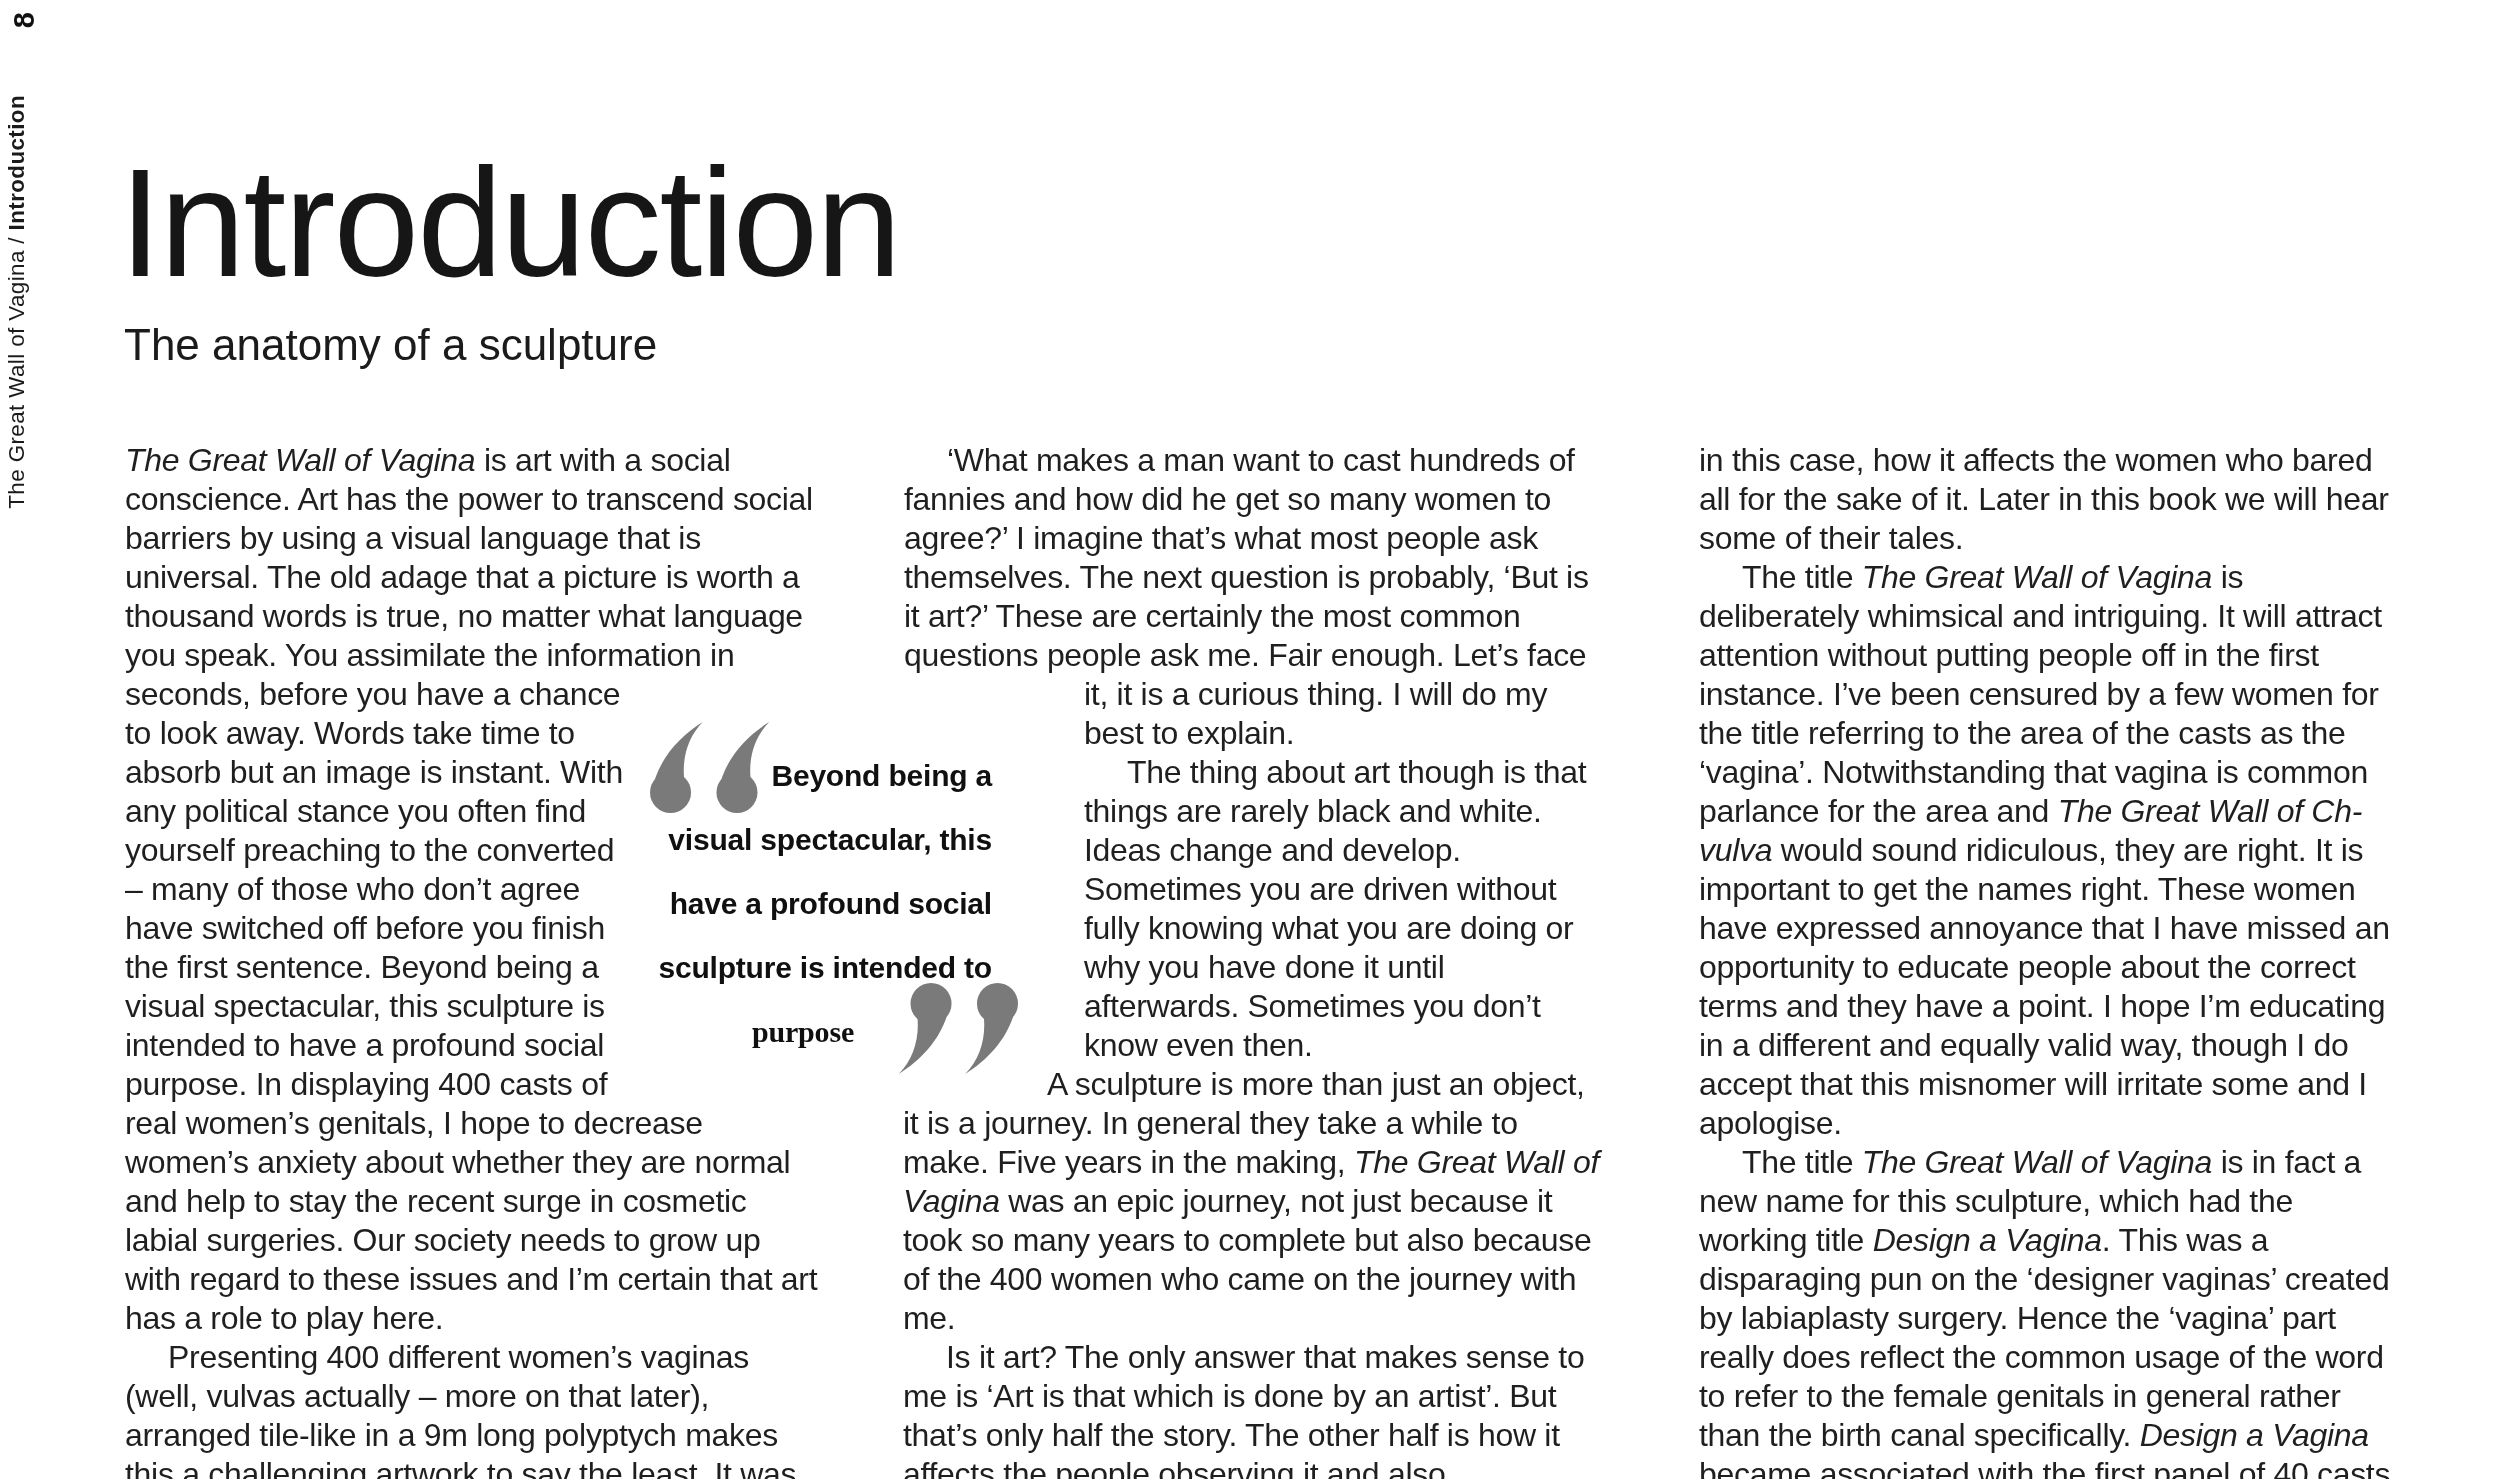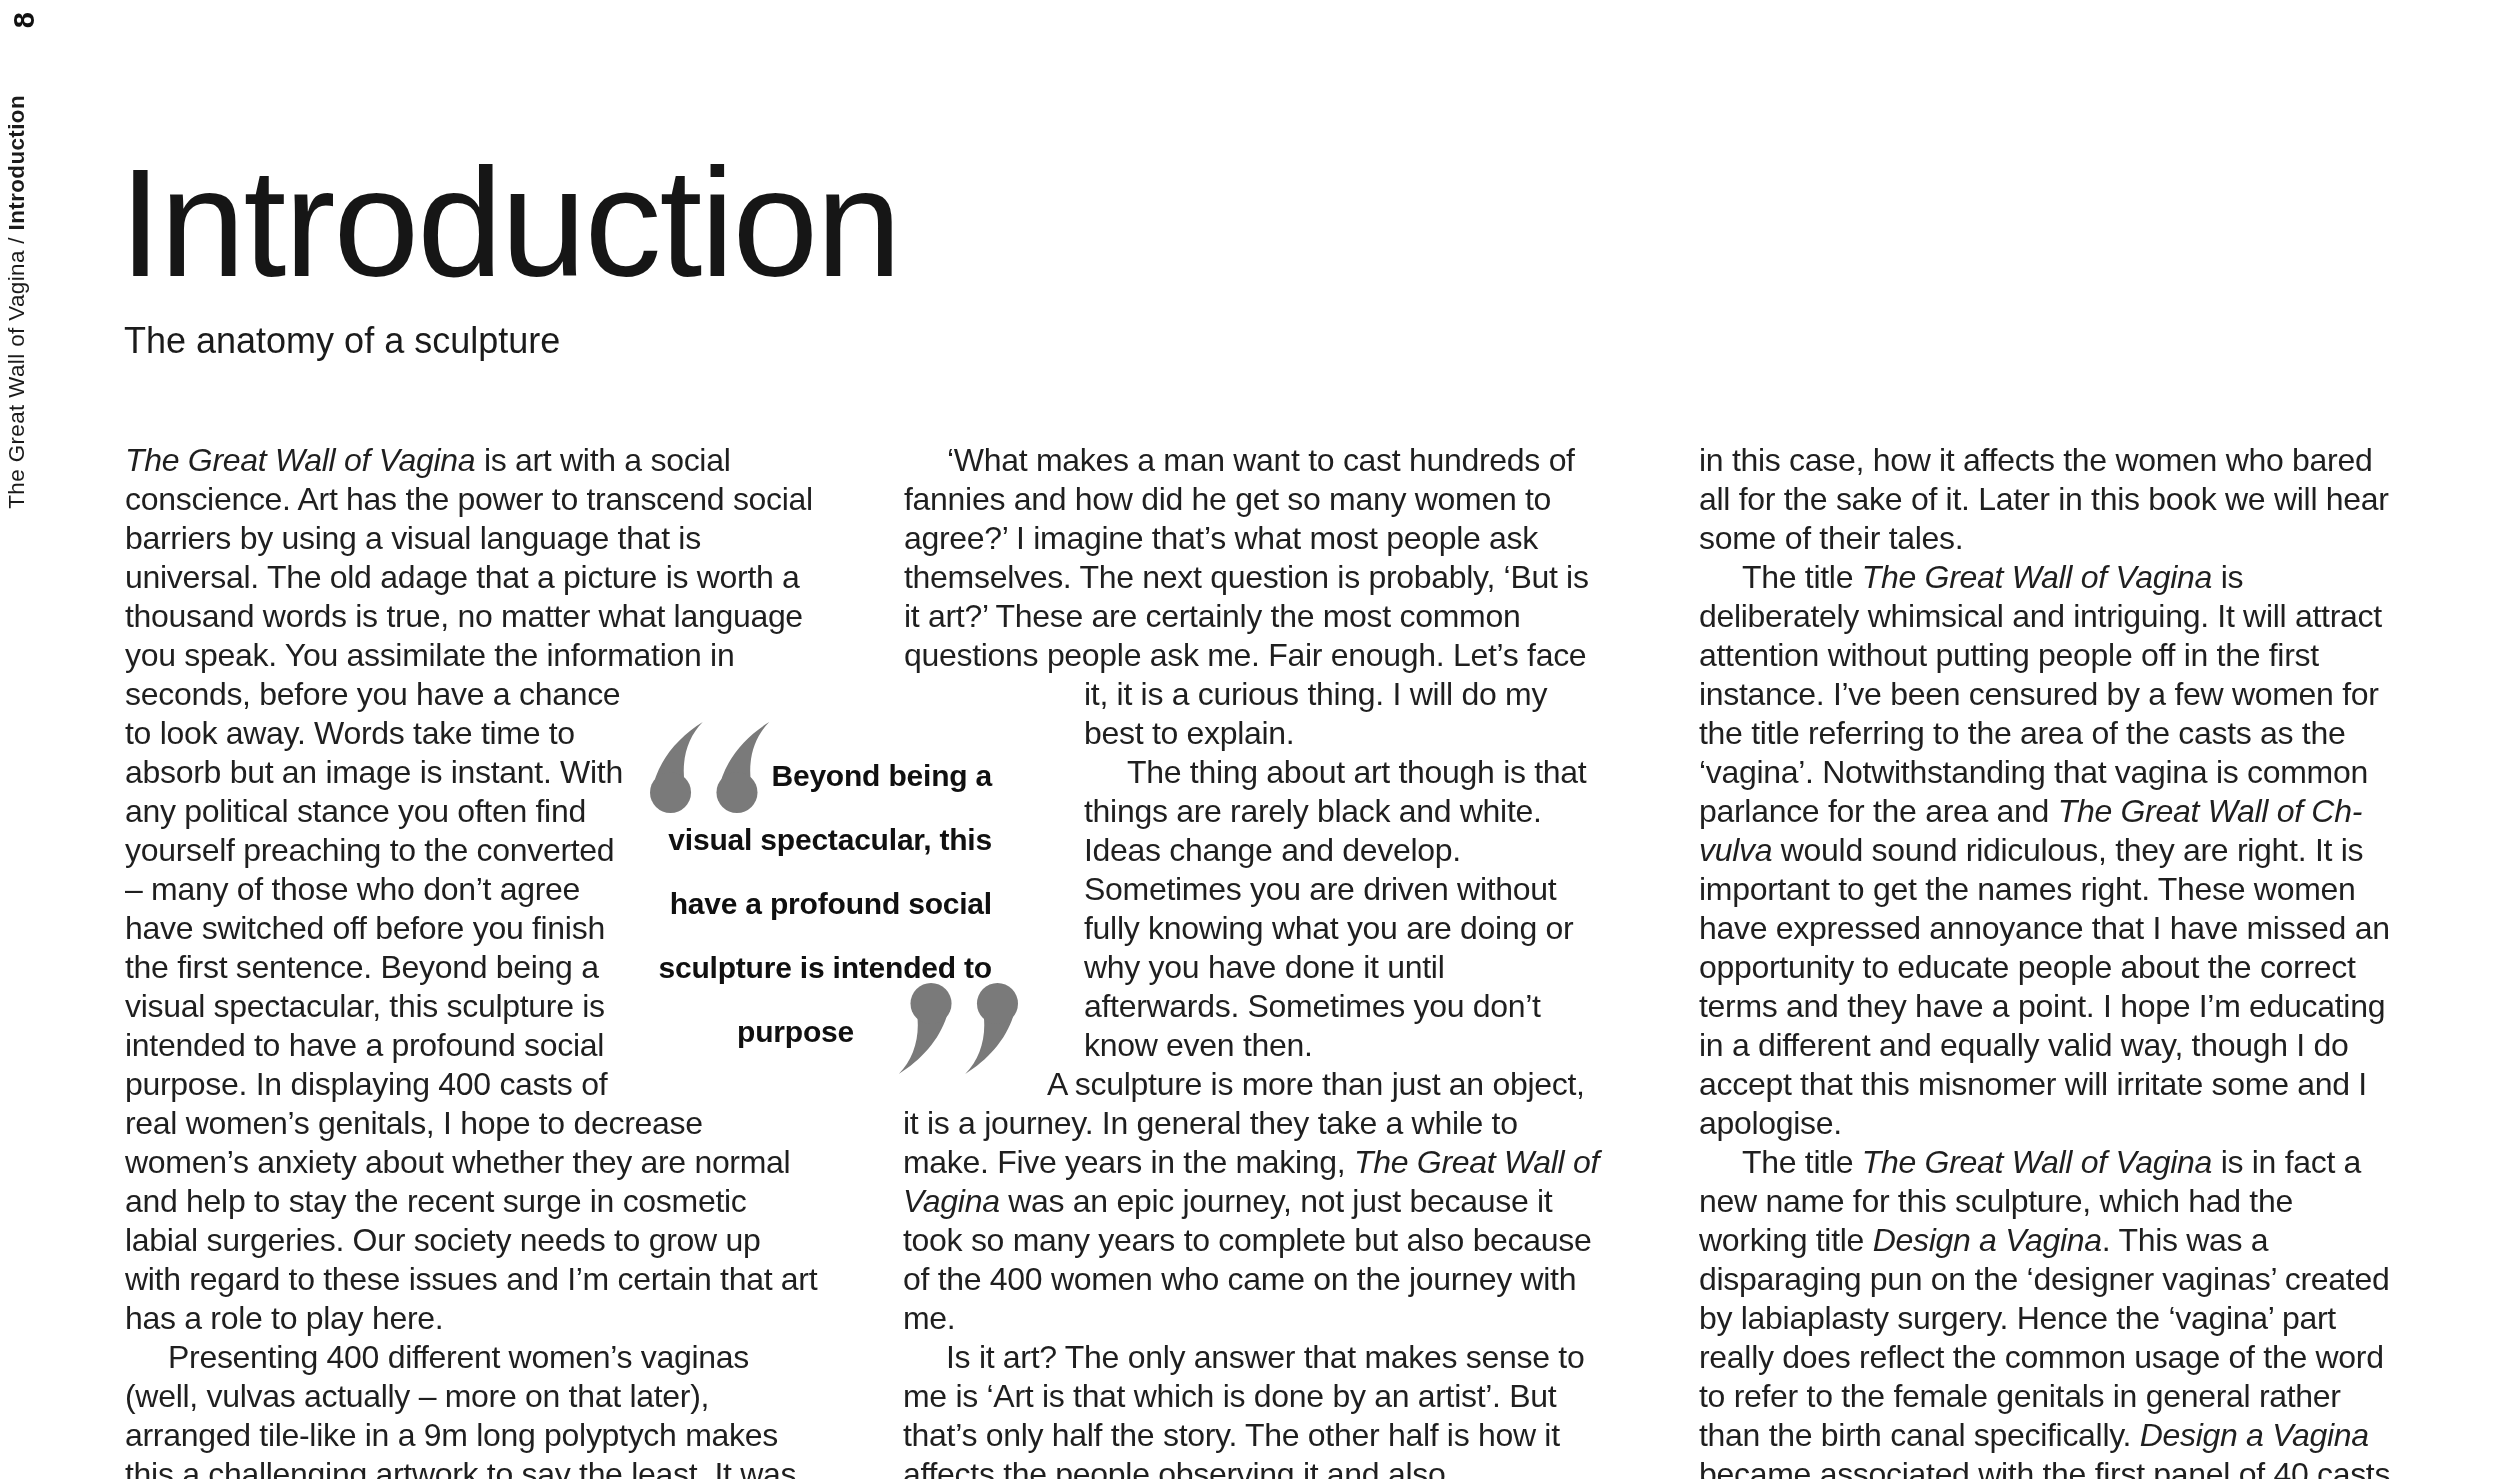--- a/index.html
+++ b/index.html
@@ -25,21 +25,21 @@
   }
   #spine .bold{font-weight:bold;}
   
   #title{
     position:absolute;left:119px;top:146px;
     font-size:154px;line-height:1;letter-spacing:-2px;
     font-weight:400;color:#161616;
   }
   #subtitle{
     position:absolute;left:124px;top:320px;
-    font-size:36px;color:#1b1b1b;
+    font-size:44px;color:#1b1b1b;
   }
   
   .col{
     position:absolute;top:441px;
     font-size:32px;line-height:39px;letter-spacing:-0.3px;
     text-align:left;color:#1f1f1f;
   }
   #col1{left:125px;width:696px;}
   #col2{left:903px;width:704px;}
   #col3{left:1699px;width:708px;}
@@ -52,21 +52,21 @@
   .g2{float:left;clear:left;width:181px;height:390px;}
   .g3{float:left;clear:left;width:101px;height:39px;}
   
   #pullquote{
     position:absolute;left:616px;top:744px;width:376px;
     text-align:right;font-weight:bold;
     font-size:30px;line-height:64px;letter-spacing:-0.2px;
     color:#101010;
   }
   #pullquote .pq-line{white-space:nowrap;}
-  #pullquote .pq-line.last{padding-right:138px;}
+  #pullquote .pq-line.last{padding-right:138px;font-family:Liberation Serif, serif;}
   .qsvg{position:absolute;}
   #qopen{left:650px;top:722px;}
   #qclose{left:889px;top:981px;}
 </style>
 </head>
 <body>
 
 <div id="page">
 
   <div id="folio">8</div>

